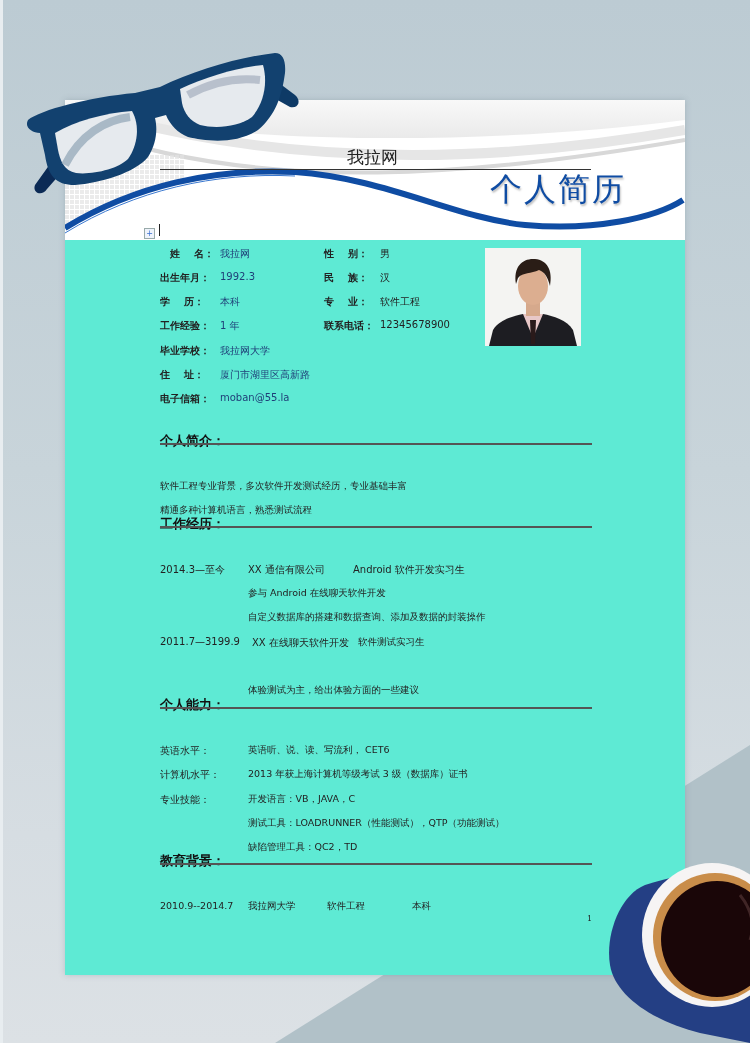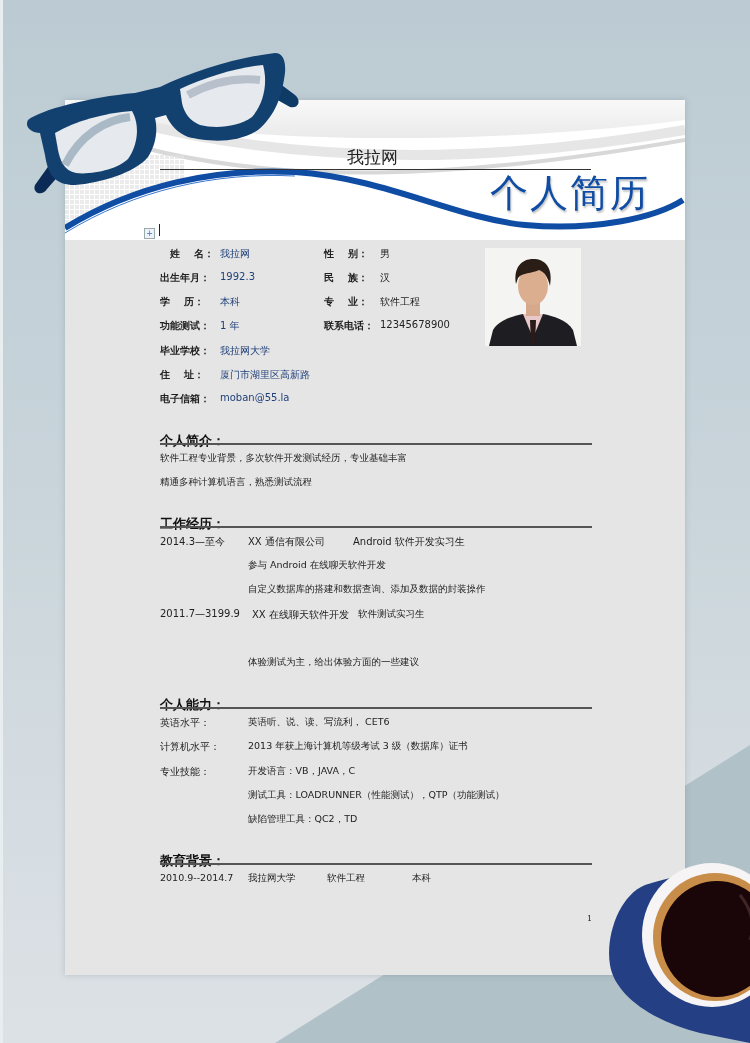--- a/index.html
+++ b/index.html
@@ -9,54 +9,54 @@
     font-family: "DejaVu Sans", "Liberation Sans", sans-serif;
   }
   .bg-left-strip { position: absolute; left: 0; top: 0; width: 3px; height: 1043px; background: #e8edf0; }
   .bg-diagonal {
     position: absolute; left: 0; top: 0; width: 750px; height: 1043px;
     background: #b1c1c8;
     clip-path: polygon(750px 745px, 750px 1043px, 275px 1043px);
   }
   .page {
     position: absolute; left: 65px; top: 100px; width: 620px; height: 875px;
-    background: #e5e5e5;
+    background: #5eead4;
     box-shadow: 0 0 6px rgba(80,100,110,0.25);
     overflow: hidden;
   }
   .header-art { position: absolute; left: 0; top: 0; width: 620px; height: 140px; }
   .header-brand {
     position: absolute; left: 282px; top: 46px;
     font-family: "DejaVu Serif", "Liberation Serif", serif;
     font-size: 17px; color: #222;
   }
   .header-line { position: absolute; left: 95px; top: 69px; width: 431px; height: 1px; background: #333; }
   .header-title {
     position: absolute; left: 425px; top: 68px;
-    font-size: 38px; color: #0f4ca3; letter-spacing: 2px;
+    font-size: 32px; color: #0f4ca3; letter-spacing: 2px;
     text-shadow: 1px 2px 2px rgba(0,0,0,0.25);
     font-family: "DejaVu Sans", sans-serif;
     text-align: center;
   }
   .anchor-icon {
     position: absolute; left: 79px; top: 128px; width: 9px; height: 9px;
     border: 1px solid #9aa; background: #eef3fb; font-size: 8px; line-height: 9px;
     text-align: center; color: #3a6fd0;
   }
   .cursor-mark { position: absolute; left: 94px; top: 124px; width: 1px; height: 12px; background: #222; }
   .field-label { position: absolute; font-size: 10px; font-weight: bold; color: #222; white-space: pre; }
   .field-value { position: absolute; font-size: 10px; color: #1f3f78; white-space: nowrap; }
   .field-value.dark { color: #222; }
   .photo {
     position: absolute; left: 420px; top: 148px; width: 96px; height: 98px; background: #f3f3f3;
     overflow: hidden;
   }
   .section-title { position: absolute; left: 95px; font-size: 13px; font-weight: bold; color: #111; margin-top: 12px; }
   .section-rule { position: absolute; left: 95px; width: 432px; height: 2px; background: #555; }
-  .text { position: absolute; font-size: 9.5px; color: #222; white-space: nowrap; }
+  .text { position: absolute; font-size: 9.5px; color: #222; white-space: nowrap; margin-top: 28px; }
   .text.bold { font-weight: normal; font-size: 10px; }
   .page-number { position: absolute; left: 522px; top: 814px; font-size: 8px; color: #222; font-family: "DejaVu Serif", serif; }
   .glasses { position: absolute; left: 20px; top: 25px; width: 290px; height: 170px; }
   .coffee { position: absolute; left: 600px; top: 855px; width: 150px; height: 188px; }
 </style>
 </head>
 <body>
 
 <div class="bg-left-strip"></div>
 <div class="bg-diagonal"></div>
@@ -88,21 +88,21 @@
 
   <div class="anchor-icon">+</div>
   <div class="cursor-mark"></div>
 
   <div class="field-label" style="left:105px;top:147px">姓    名：</div>
   <div class="field-value" style="left:155px;top:147px">我拉网</div>
   <div class="field-label" style="left:95px;top:171px">出生年月：</div>
   <div class="field-value" style="left:155px;top:171px">1992.3</div>
   <div class="field-label" style="left:95px;top:195px">学    历：</div>
   <div class="field-value" style="left:155px;top:195px">本科</div>
-  <div class="field-label" style="left:95px;top:219px">功能测试：</div>
+  <div class="field-label" style="left:95px;top:219px">工作经验：</div>
   <div class="field-value" style="left:155px;top:219px">1 年</div>
   <div class="field-label" style="left:95px;top:244px">毕业学校：</div>
   <div class="field-value" style="left:155px;top:244px">我拉网大学</div>
   <div class="field-label" style="left:95px;top:268px">住    址：</div>
   <div class="field-value" style="left:155px;top:268px">厦门市湖里区高新路</div>
   <div class="field-label" style="left:95px;top:292px">电子信箱：</div>
   <div class="field-value" style="left:155px;top:292px">moban@55.la</div>
 
   <div class="field-label" style="left:259px;top:147px">性    别：</div>
   <div class="field-value dark" style="left:315px;top:147px">男</div>

